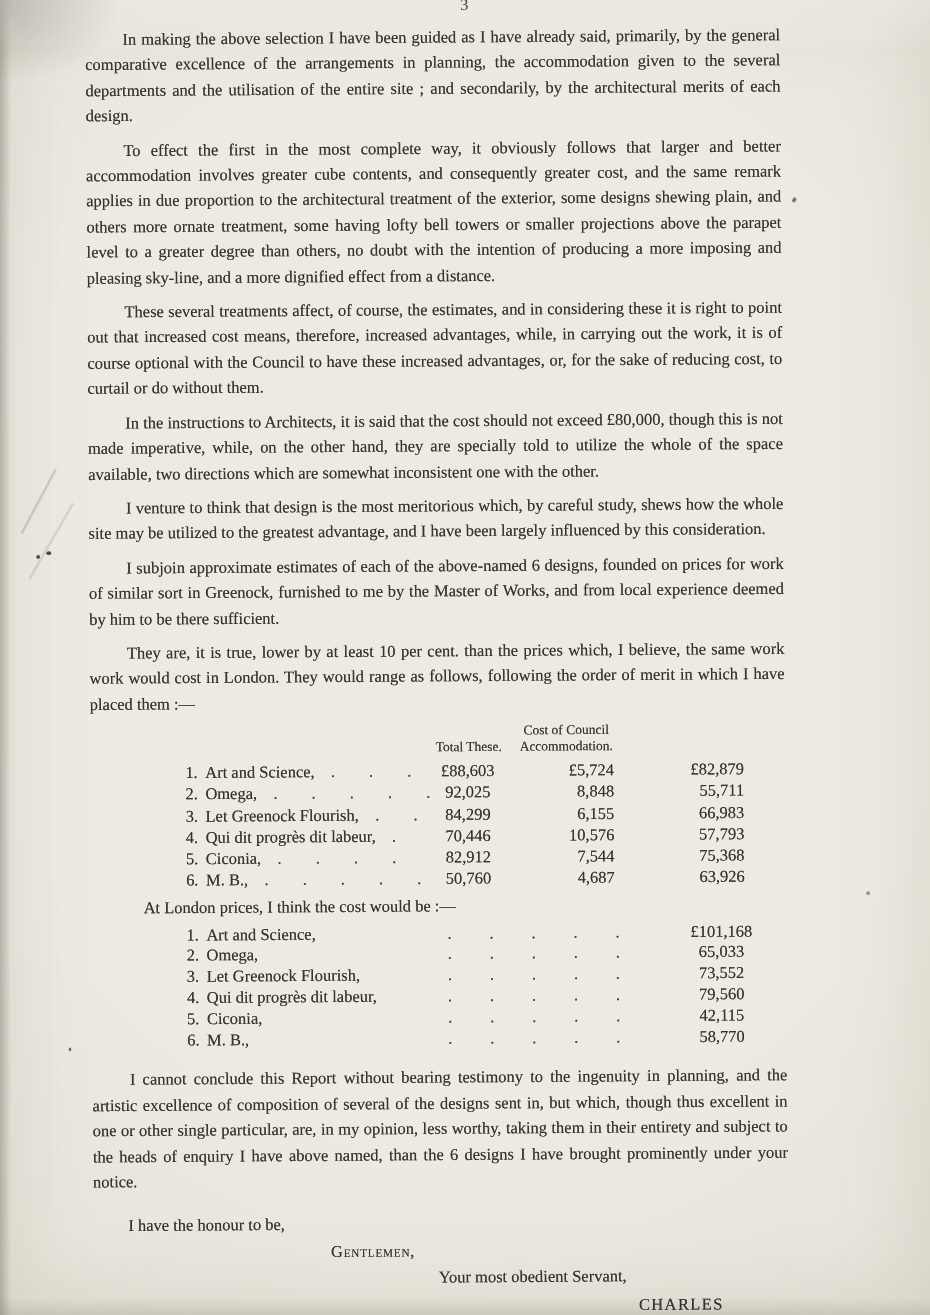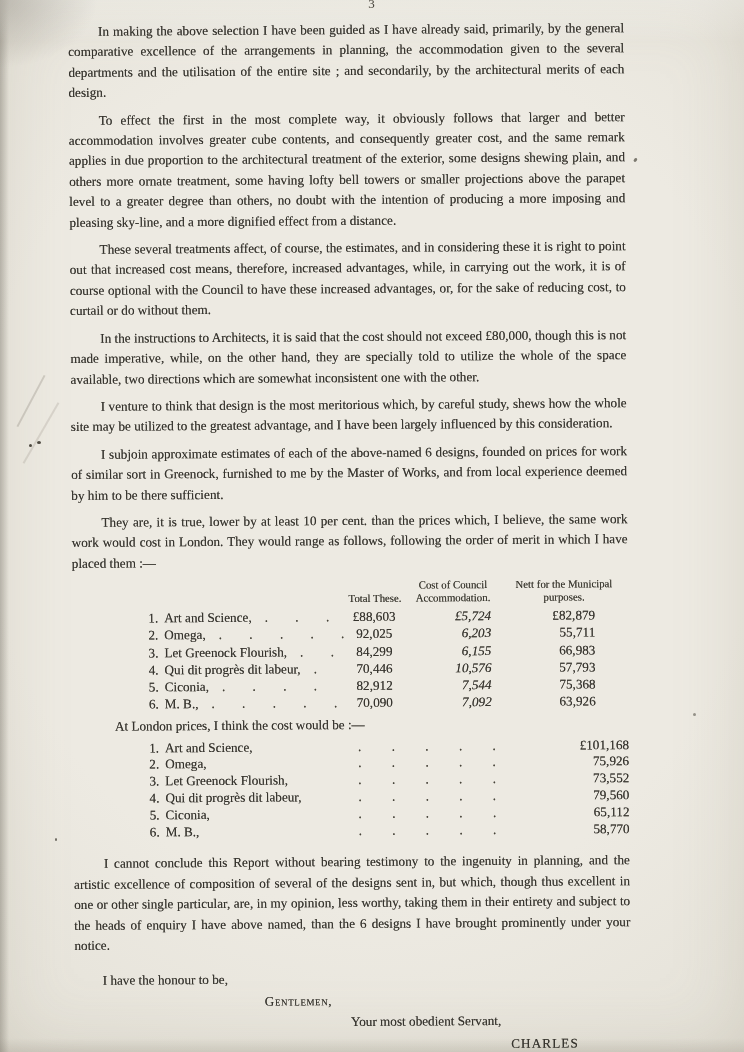--- a/index.html
+++ b/index.html
@@ -40,29 +40,29 @@
   .t1-head .hc{ align-self:end; }
   .t1-row{
     display:grid; grid-template-columns:210px 62px 94px 128px;
     height:17.2px; line-height:17.2px; white-space:nowrap;
   }
   .namecell{ display:flex; overflow:hidden; }
   .rownum{ width:24px; text-align:right; padding-right:6px; flex:none; }
   .dots{ flex:1; overflow:hidden; white-space:nowrap; word-spacing:24px; padding-left:13px; color:#474439; }
   .val{ text-align:right; }
   .val.total{ padding-right:2px;text-align:center; }
-  .val.letable{ padding-right:9px;font-style:italic; }
+  .val.letable{ padding-right:9px; }
   .val.nett{ padding-right:33px; }
   .london-intro{ margin:4px 0 3px 42px; }
   .t2-row{
     display:grid; grid-template-columns:210px 1fr 104px;
     height:16.8px; line-height:16.8px; white-space:nowrap;
   }
   .t2-row .dots{ word-spacing:27px; }
-  .val.london{ padding-right:0; }
+  .val.london{ padding-right:0;text-align:center; }
   
   .closing{ margin-top:13px; }
   .honour{ margin:14px 0 0 28px; }
   .gentlemen{ margin:2px 0 0 190px; font-variant:small-caps; letter-spacing:0.6px; }
   .servant{ margin:1px 0 0 276px; }
   .signature{ margin:2px 0 0 436px; letter-spacing:1.1px; }
   
   .speck{ position:absolute; border-radius:50%; background:#4c483f; }
   .s1{ left:29px; top:444px; width:3px; height:3px; }
   .s2{ left:37px; top:441px; width:4px; height:3px; }
@@ -88,41 +88,40 @@
     <p class="para">In the instructions to Architects, it is said that the cost should not exceed £80,000, though this is not made imperative, while, on the other hand, they are specially told to utilize the whole of the space available, two directions which are somewhat inconsistent one with the other.</p>
     <p class="para">I venture to think that design is the most meritorious which, by careful study, shews how the whole site may be utilized to the greatest advantage, and I have been largely influenced by this consideration.</p>
     <p class="para">I subjoin approximate estimates of each of the above-named 6 designs, founded on prices for work of similar sort in Greenock, furnished to me by the Master of Works, and from local experience deemed by him to be there sufficient.</p>
     <p class="para">They are, it is true, lower by at least 10 per cent. than the prices which, I believe, the same work work would cost in London.   They would range as follows, following the order of merit in which I have placed them :—</p>
 
     <div class="tbl">
       <div class="t1-head">
         <div class="hc"></div>
         <div class="hc">Total These.</div>
         <div class="hc">Cost of Council Accommodation.</div>
-        <div class="hc">Nett for the Municipal purposes.</div>
       </div>
 
       <div class="t1-row">
         <div class="namecell">
             <span class="rownum">1.</span>
             <span>Art and Science,</span>
             <span class="dots">. . . . . . . .</span>
           </div>
         <div class="val total">£88,603</div>
         <div class="val letable">£5,724</div>
         <div class="val nett">£82,879</div>
       </div>
       <div class="t1-row">
         <div class="namecell">
             <span class="rownum">2.</span>
             <span>Omega,</span>
             <span class="dots">. . . . . . . . .</span>
           </div>
         <div class="val total">92,025</div>
-        <div class="val letable">6,203</div>
+        <div class="val letable">8,848</div>
         <div class="val nett">55,711</div>
       </div>
       <div class="t1-row">
         <div class="namecell">
             <span class="rownum">3.</span>
             <span>Let Greenock Flourish,</span>
             <span class="dots">. . . . . .</span>
           </div>
         <div class="val total">84,299</div>
         <div class="val letable">6,155</div>
@@ -147,22 +146,22 @@
         <div class="val total">82,912</div>
         <div class="val letable">7,544</div>
         <div class="val nett">75,368</div>
       </div>
       <div class="t1-row">
         <div class="namecell">
             <span class="rownum">6.</span>
             <span>M. B.,</span>
             <span class="dots">. . . . . . . . .</span>
           </div>
-        <div class="val total">70,090</div>
-        <div class="val letable">7,092</div>
+        <div class="val total">50,760</div>
+        <div class="val letable">4,687</div>
         <div class="val nett">63,926</div>
       </div>
     </div>
 
     <div class="london-intro">At London prices, I think the cost would be :—</div>
 
     <div class="tbl">
       <div class="t2-row">
         <div class="namecell">
             <span class="rownum">1.</span>
@@ -170,21 +169,21 @@
           </div>
         <div class="dots">. . . . . . . . . . . . . .</div>
         <div class="val london">£101,168</div>
       </div>
       <div class="t2-row">
         <div class="namecell">
             <span class="rownum">2.</span>
             <span>Omega,</span>
           </div>
         <div class="dots">. . . . . . . . . . . . . .</div>
-        <div class="val london">75,926</div>
+        <div class="val london">65,033</div>
       </div>
       <div class="t2-row">
         <div class="namecell">
             <span class="rownum">3.</span>
             <span>Let Greenock Flourish,</span>
           </div>
         <div class="dots">. . . . . . . . . . . . . .</div>
         <div class="val london">73,552</div>
       </div>
       <div class="t2-row">
@@ -194,21 +193,21 @@
           </div>
         <div class="dots">. . . . . . . . . . . . . .</div>
         <div class="val london">79,560</div>
       </div>
       <div class="t2-row">
         <div class="namecell">
             <span class="rownum">5.</span>
             <span>Ciconia,</span>
           </div>
         <div class="dots">. . . . . . . . . . . . . .</div>
-        <div class="val london">65,112</div>
+        <div class="val london">42,115</div>
       </div>
       <div class="t2-row">
         <div class="namecell">
             <span class="rownum">6.</span>
             <span>M. B.,</span>
           </div>
         <div class="dots">. . . . . . . . . . . . . .</div>
         <div class="val london">58,770</div>
       </div>
     </div>

